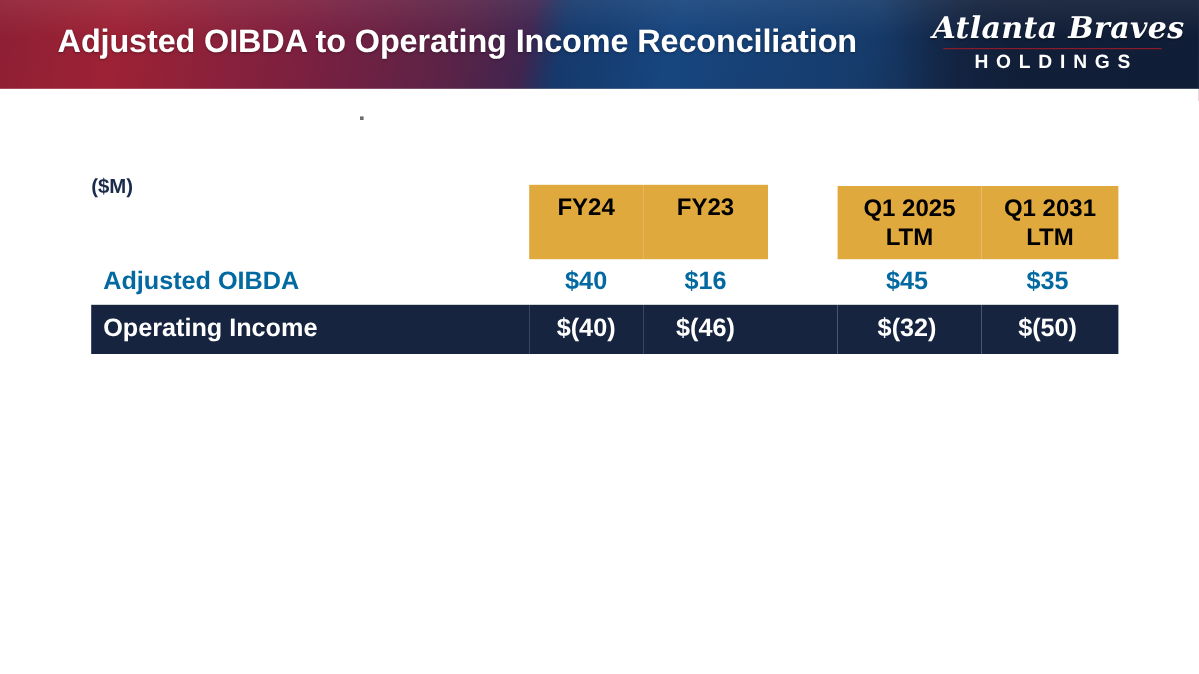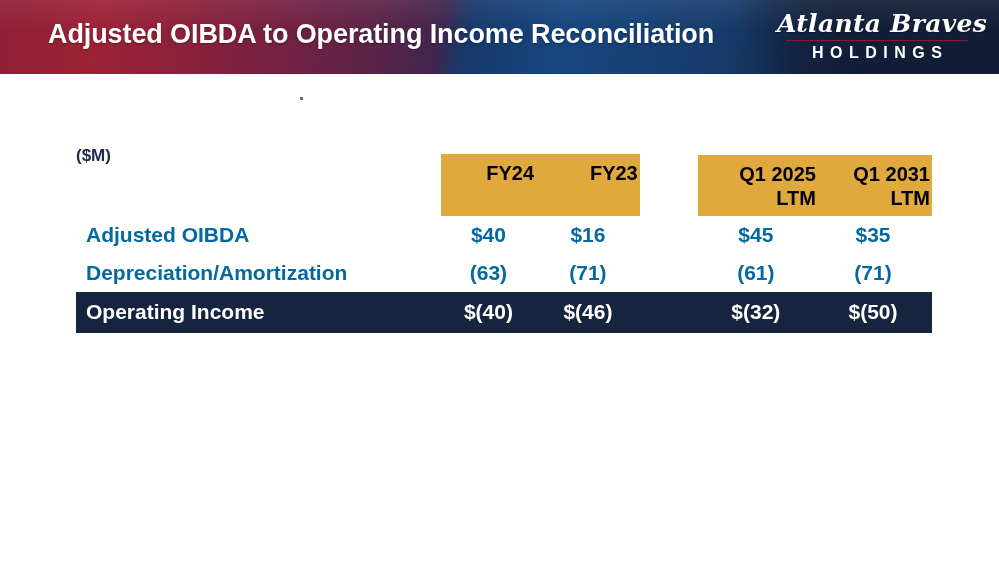--- a/index.html
+++ b/index.html
@@ -177,21 +177,21 @@
     font-weight: bold;
     text-align: left;
     padding-bottom: 10px !important;
     vertical-align: top !important;
   }
   .hdr-box {
     background: #e0a93e;
     color: #000000;
     font-size: 20px;
     font-weight: bold;
-    text-align: right;
+    text-align: center;
     line-height: 24px;
     padding: 7px 2px 6px 2px;
     min-height: 46px;
     box-sizing: border-box;
   }
   .hdr-box.one-line { padding-bottom: 31px; }
   .hdr-pad-l  { padding-left: 10px; }
 
   .data-row td {
     color: #0369a1;
@@ -284,28 +284,20 @@
         <tr class="data-row">
           <td class="lbl">Adjusted OIBDA</td>
           <td class="val">$40</td>
           <td class="val">$16</td>
           <td></td>
           <td class="val q">$45</td>
           <td class="val q">$35</td>
         </tr>
 
 
-        <tr class="data-row">
-          <td class="lbl">Depreciation/Amortization</td>
-          <td class="val">(63)</td>
-          <td class="val">(71)</td>
-          <td></td>
-          <td class="val q">(61)</td>
-          <td class="val q">(71)</td>
-        </tr>
 
         <tr class="total-row">
           <td class="lbl">Operating Income</td>
           <td class="val">$(40)</td>
           <td class="val">$(46)</td>
           <td></td>
           <td class="val q">$(32)</td>
           <td class="val q">$(50)</td>
         </tr>
       </tbody>

